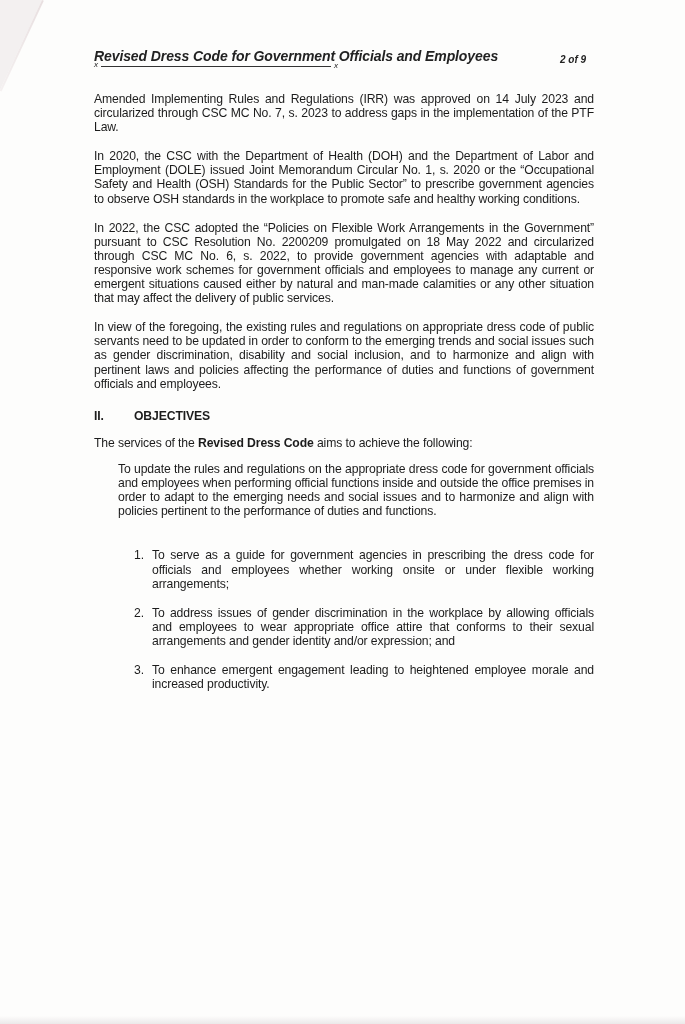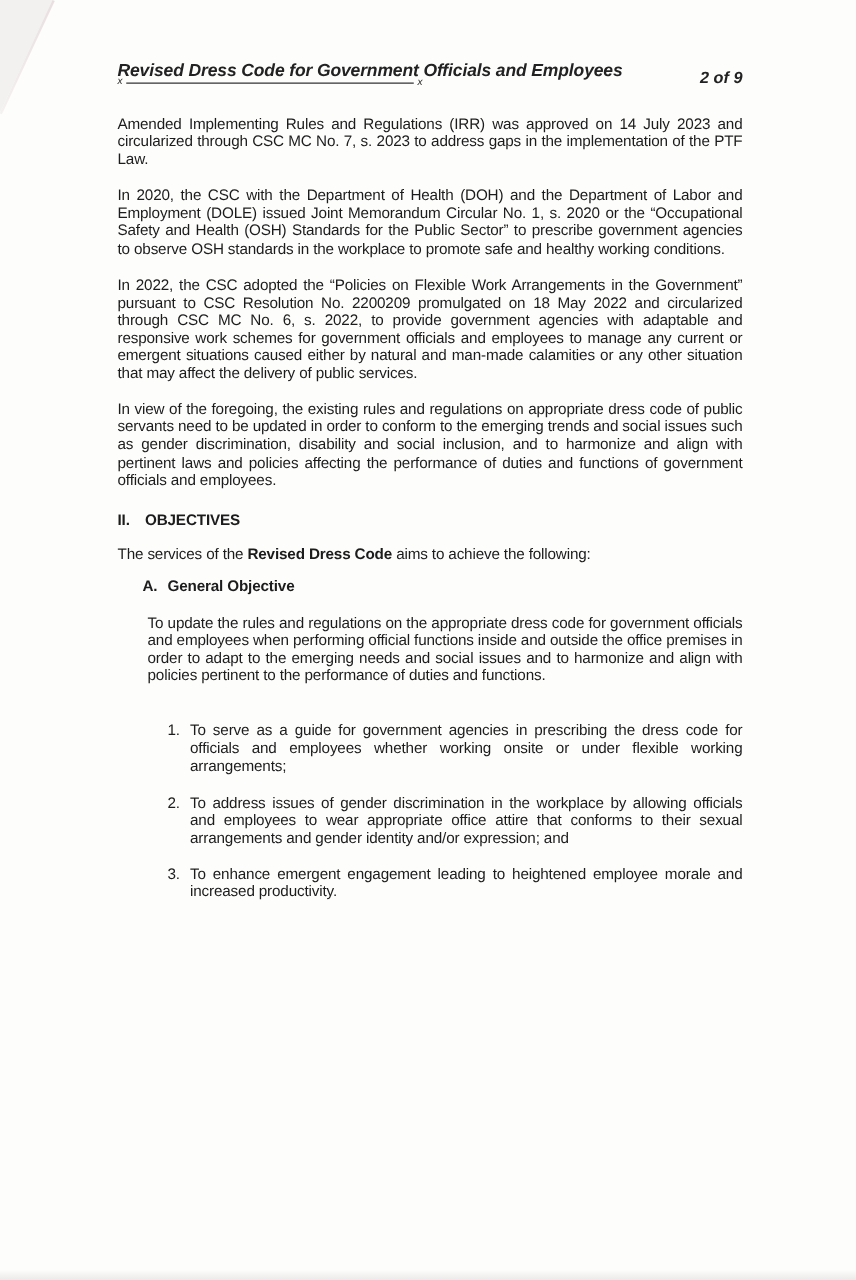--- a/index.html
+++ b/index.html
@@ -73,21 +73,21 @@
       left: 7px;
       right: 7px;
       top: 6px;
       height: 1px;
       background: #333;
     }
     .page-number {
       position: absolute;
       left: 560px;
       top: 54px;
-      font-size: 13px;
+      font-size: 10px;
       font-style: italic;
       font-weight: bold;
       color: #222;
     }
     .content {
       position: absolute;
       left: 94px;
       top: 92px;
       width: 500px;
       font-size: 12.2px;
@@ -98,21 +98,21 @@
       margin: 0 0 15px 0;
       text-align: justify;
     }
     .section-heading {
       margin: 18px 0 13px 0;
       font-weight: bold;
       font-size: 12.2px;
     }
     .section-heading .num {
       display: inline-block;
-      width: 22px;
+      width: 40px;
     }
     .intro {
       margin: 0 0 12px 0;
     }
     .intro b {
       font-weight: bold;
       text-align: right;
     }
     .subsection {
       margin-left: 20px;
@@ -179,23 +179,20 @@
   <p class="para">In 2022, the CSC adopted the “Policies on Flexible Work Arrangements in the Government” pursuant to CSC Resolution No. 2200209 promulgated on 18 May 2022 and circularized through CSC MC No. 6, s. 2022, to provide government agencies with adaptable and responsive work schemes for government officials and employees to manage any current or emergent situations caused either by natural and man-made calamities or any other situation that may affect the delivery of public services.</p>
   <p class="para">In view of the foregoing, the existing rules and regulations on appropriate dress code of public servants need to be updated in order to conform to the emerging trends and social issues such as gender discrimination, disability and social inclusion, and to harmonize and align with pertinent laws and policies affecting the performance of duties and functions of government officials and employees.</p>
 
   <div class="section-heading">
     <span class="num">II.</span><span>OBJECTIVES</span>
   </div>
 
   <p class="intro"><span>The services of the </span><b>Revised Dress Code</b><span> aims to achieve the following:</span></p>
 
   <div class="subsection">
-    <div class="subheading">
-      <span class="letter">A.</span><span>General Objective</span>
-    </div>
     <p class="sub-body">To update the rules and regulations on the appropriate dress code for government officials and employees when performing official functions inside and outside the office premises in order to adapt to the emerging needs and social issues and to harmonize and align with policies pertinent to the performance of duties and functions.</p>
   </div>
 
   <div class="subsection">
     <ol class="list">
       <li class="list-item">
         <span class="num">1.</span>
         <span class="text">To serve as a guide for government agencies in prescribing the dress code for officials and employees whether working onsite or under flexible working arrangements;</span>
       </li>
       <li class="list-item">

